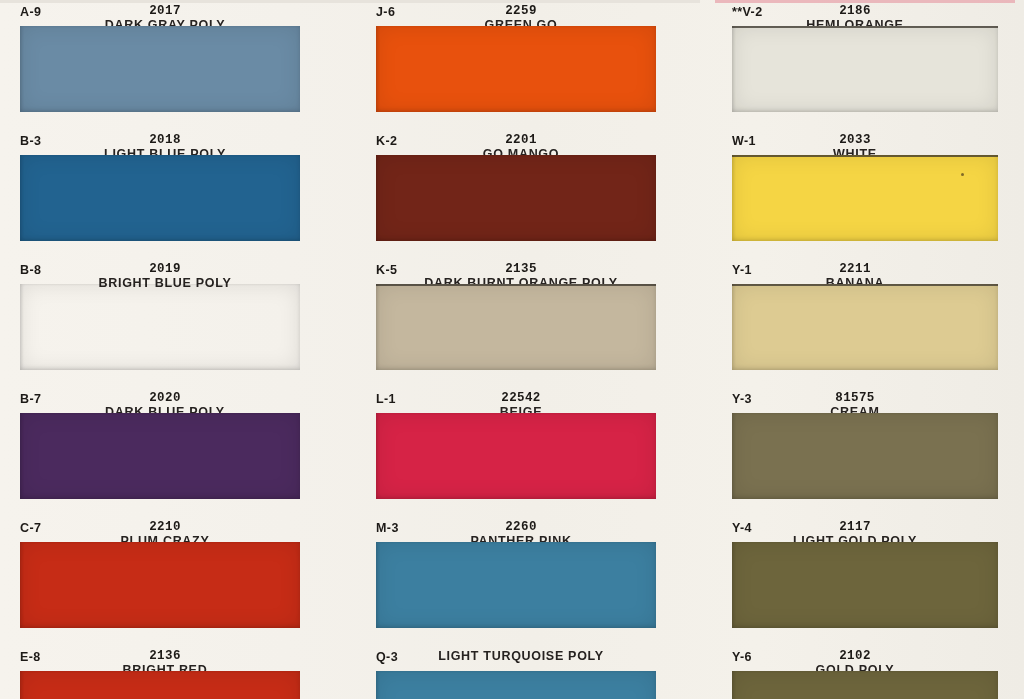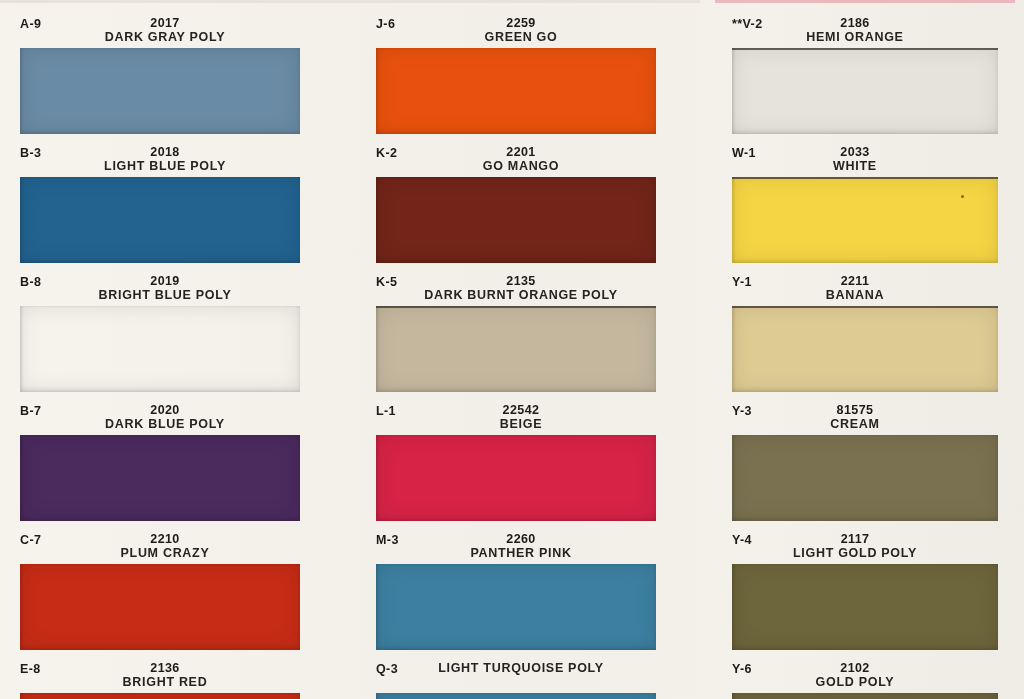--- a/index.html
+++ b/index.html
@@ -71,24 +71,23 @@
 
   
   .entry {
     position: absolute;
     left: 0;
     width: 100%;
   }
 
   .caption {
     position: relative;
-    height: 32px;
+    height: 22px;
     padding-left: 20px;
     box-sizing: border-box;
-    margin-top: 12px;
   }
   .chip-code {
     position: absolute;
     left: 20px;
     top: 1px;
     font-size: 12.5px;
     font-weight: bold;
     letter-spacing: .4px;
     color: #1d1a17;
     white-space: nowrap;
@@ -101,20 +100,21 @@
     text-align: center;
     padding-right: 26px;
   }
   .chip-number {
     display: block;
     font-size: 12.5px;
     font-weight: bold;
     letter-spacing: .4px;
     color: #1d1a17;
     line-height: 14px;
+    font-family: Liberation Mono, monospace;
   }
   .chip-name {
     display: block;
     font-size: 12.5px;
     font-weight: bold;
     letter-spacing: .7px;
     color: #262220;
     line-height: 14px;
     white-space: nowrap;
   }

